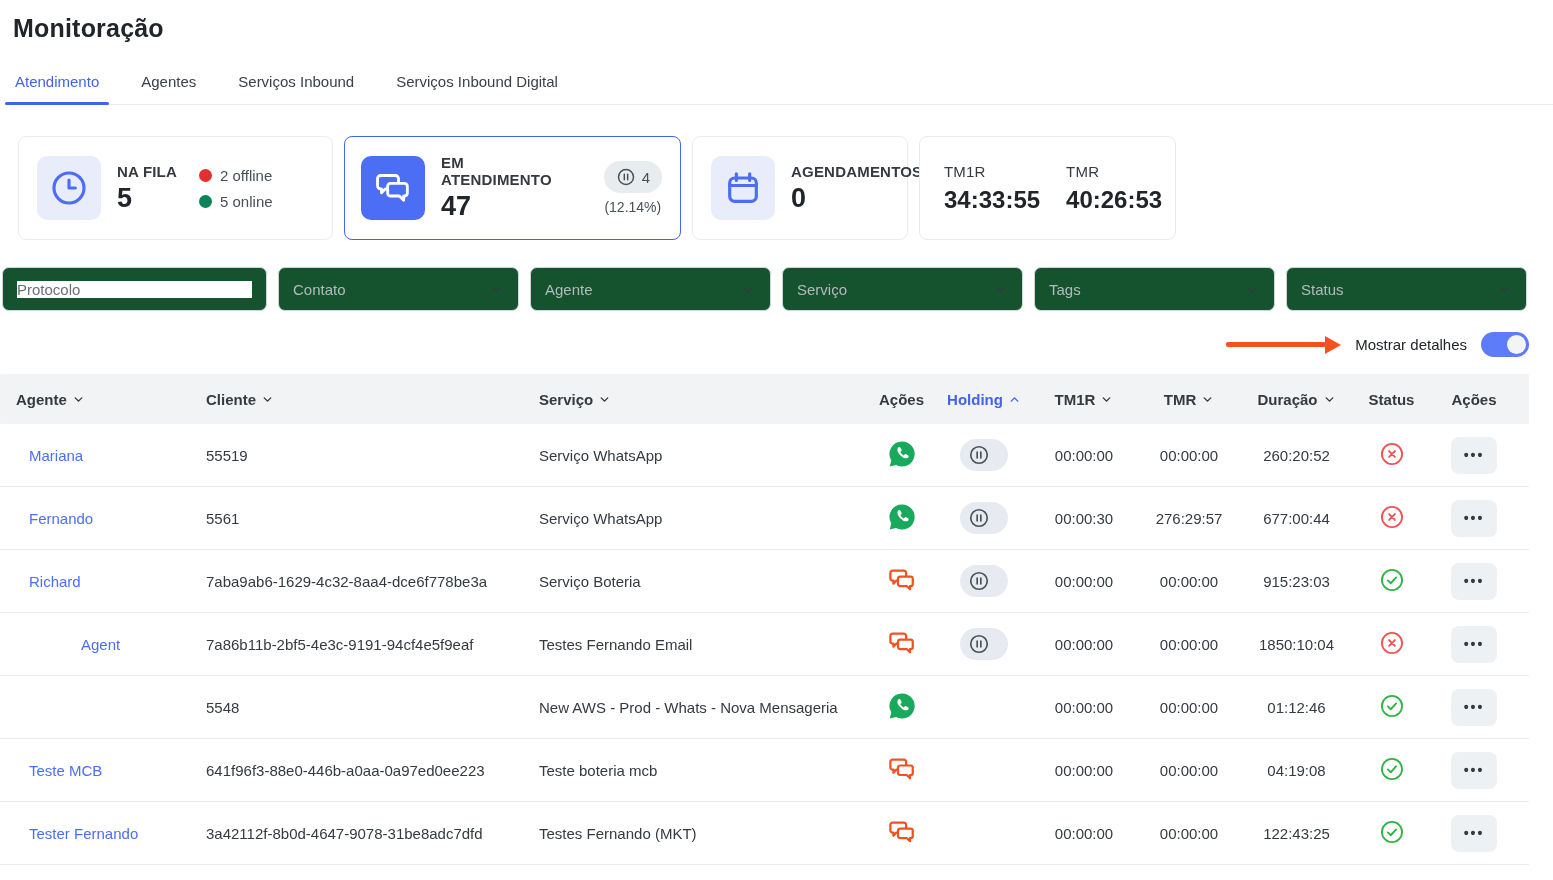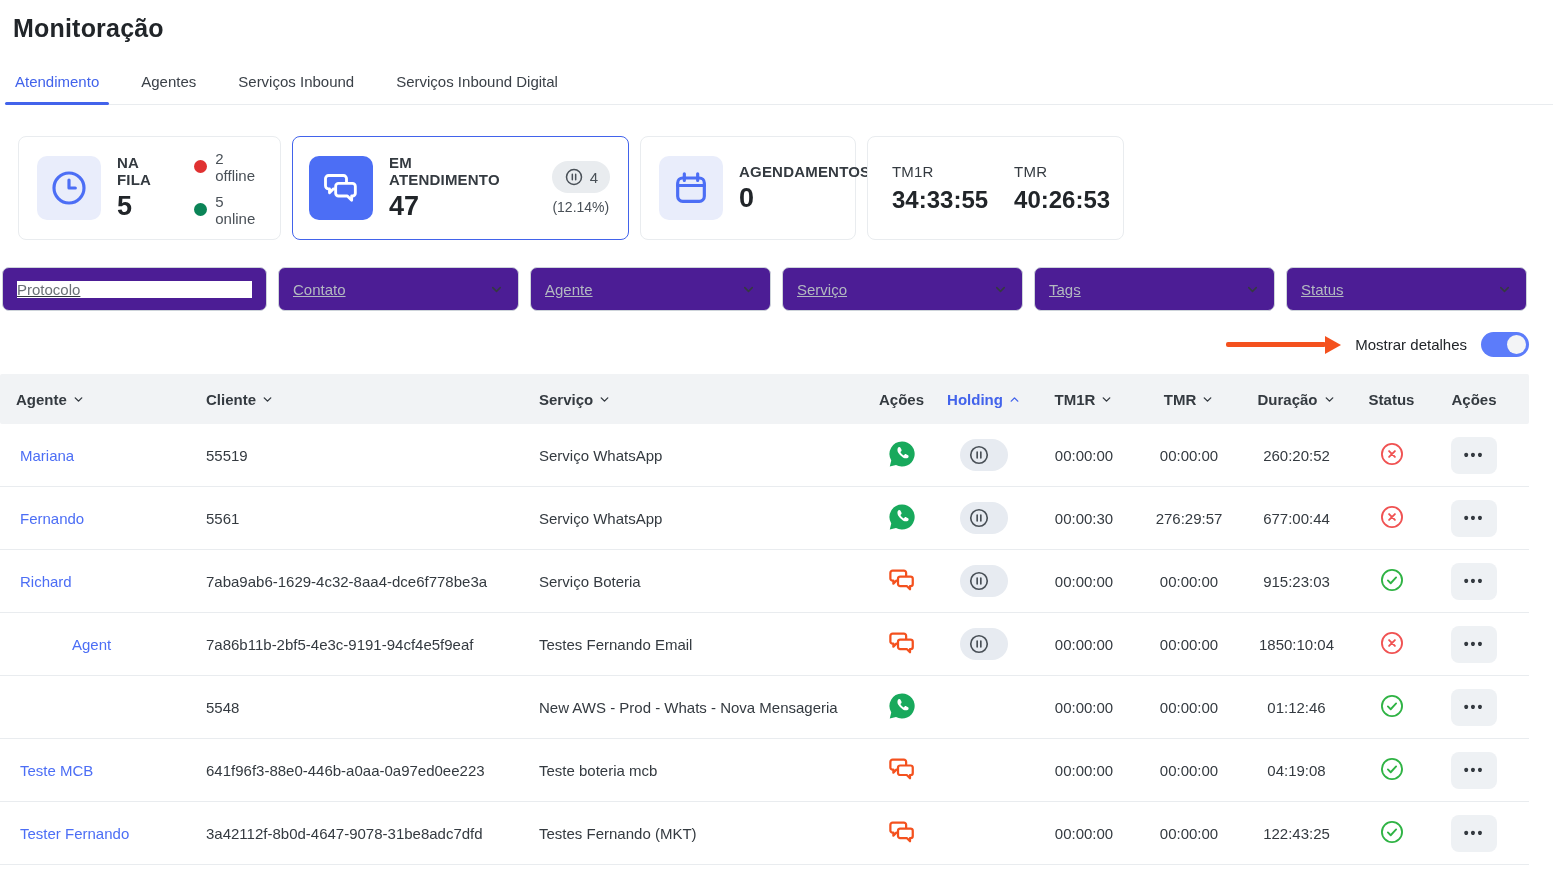--- a/index.html
+++ b/index.html
@@ -28,22 +28,22 @@
   .dot.red { background:#e03131; } .dot.green { background:#0b8457; }
   .pause-badge-wrap { display:flex; flex-direction:column; align-items:center; gap:6px; margin-left:10px; }
   .pause-pill { display:flex; align-items:center; gap:6px; background:#e9ecef; border-radius:16px; padding:6px 12px; font-size:15px; color:#495057; }
   .pct { font-size:14px; color:#495057; }
   .tmr-card { display:flex; gap:26px; padding:0 24px; }
   .tmr-block .card-label { font-weight:normal; font-size:15px; color:#343a40; }
   .tmr-block .card-value { font-size:24px; margin-top:6px; }
 
   
   .filters { display:flex; gap:11px; margin:27px 0 0 2px; }
-  .filter { height:44px; border:1px solid #ced4da; border-radius:7px; background:#4c1d95;
-            display:flex; align-items:center; padding:0 14px; font-size:15px; cursor:pointer;text-decoration:underline; }
+  .filter { height:44px; border:1px solid #ced4da; border-radius:7px; background:#14532d;
+            display:flex; align-items:center; padding:0 14px; font-size:15px; cursor:pointer; }
   .filter input { border:none; outline:none; width:100%; font-size:15px; font-family:inherit; color:#495057; }
   .filter input::placeholder { color:#6a7076; opacity:1; }
   .filter.select { justify-content:space-between; color:#b3b9c0; }
   .filter.text { width:265px; } .filter.select { width:241px; }
   .chev { flex:none; margin-left:8px; }
 
   
   .toggle-row { display:flex; align-items:center; justify-content:flex-end; margin:21px 24px 0 0; gap:14px; }
   .arrow { display:flex; align-items:center; }
   .arrow-line { width:100px; height:5px; background:#f4511e; border-radius:2px; }
@@ -56,21 +56,21 @@
   .table { width:1529px; margin-top:17px; }
   .trow, .thead-row { display:grid; grid-template-columns:206px 333px 325px 75px 90px 110px 100px 115px 75px 90px; align-items:center; }
   .thead-row { background:#f1f3f5; height:50px; border-radius:2px; }
   .th { font-size:15px; font-weight:bold; color:#343a40; display:flex; align-items:center; gap:5px; justify-content:center; cursor:pointer; }
   .th.left { justify-content:flex-start; }
   .th:first-child { padding-left:16px; }
   .th.sorted { color:#4263eb; }
   .trow { height:63px; border-bottom:1px solid #e9ecef; background:#fff; }
   .td { font-size:15px; color:#343a40; display:flex; align-items:center; justify-content:center; overflow:hidden; white-space:nowrap; }
   .td.left { justify-content:flex-start; }
-  .td:first-child { padding-left:20px; }
+  .td:first-child { padding-left:29px; }
   .agent-link { color:#4c6ef5; text-decoration:none; cursor:pointer; }
   .agent-link.indent { padding-left:52px; }
   .holding-pill { display:flex; align-items:center; background:#e7ebf1; border-radius:16px; padding:5px 18px 5px 8px; cursor:pointer; }
   .actions-btn { border:none; background:#eef1f4; border-radius:8px; width:46px; height:37px; cursor:pointer;
                  display:flex; align-items:center; justify-content:center; }
   .dots-glyph { font-size:14px; font-weight:bold; color:#343a40; letter-spacing:2px; line-height:1; }
 </style>
 </head>
 <body>
 
@@ -78,21 +78,21 @@
 
 <div class="tabbar">
   <div class="tab active">Atendimento</div>
   <div class="tab">Agentes</div>
   <div class="tab">Serviços Inbound</div>
   <div class="tab">Serviços Inbound Digital</div>
 </div>
 
 <div class="cards">
 
-  <div class="card" style="width:263px">
+  <div class="card" style="width:315px">
     <div class="icon-tile">
       <svg width="40" height="40" viewBox="0 0 24 24" fill="none" stroke="#4c6ef5" stroke-width="1.9" stroke-linecap="round" stroke-linejoin="round">
           <circle cx="12" cy="12" r="9"></circle>
           <path d="M12 7.2v4.8h3.8"></path>
         </svg>
     </div>
     <div>
       <div class="card-label">NA FILA</div>
       <div class="card-value">5</div>
     </div>

